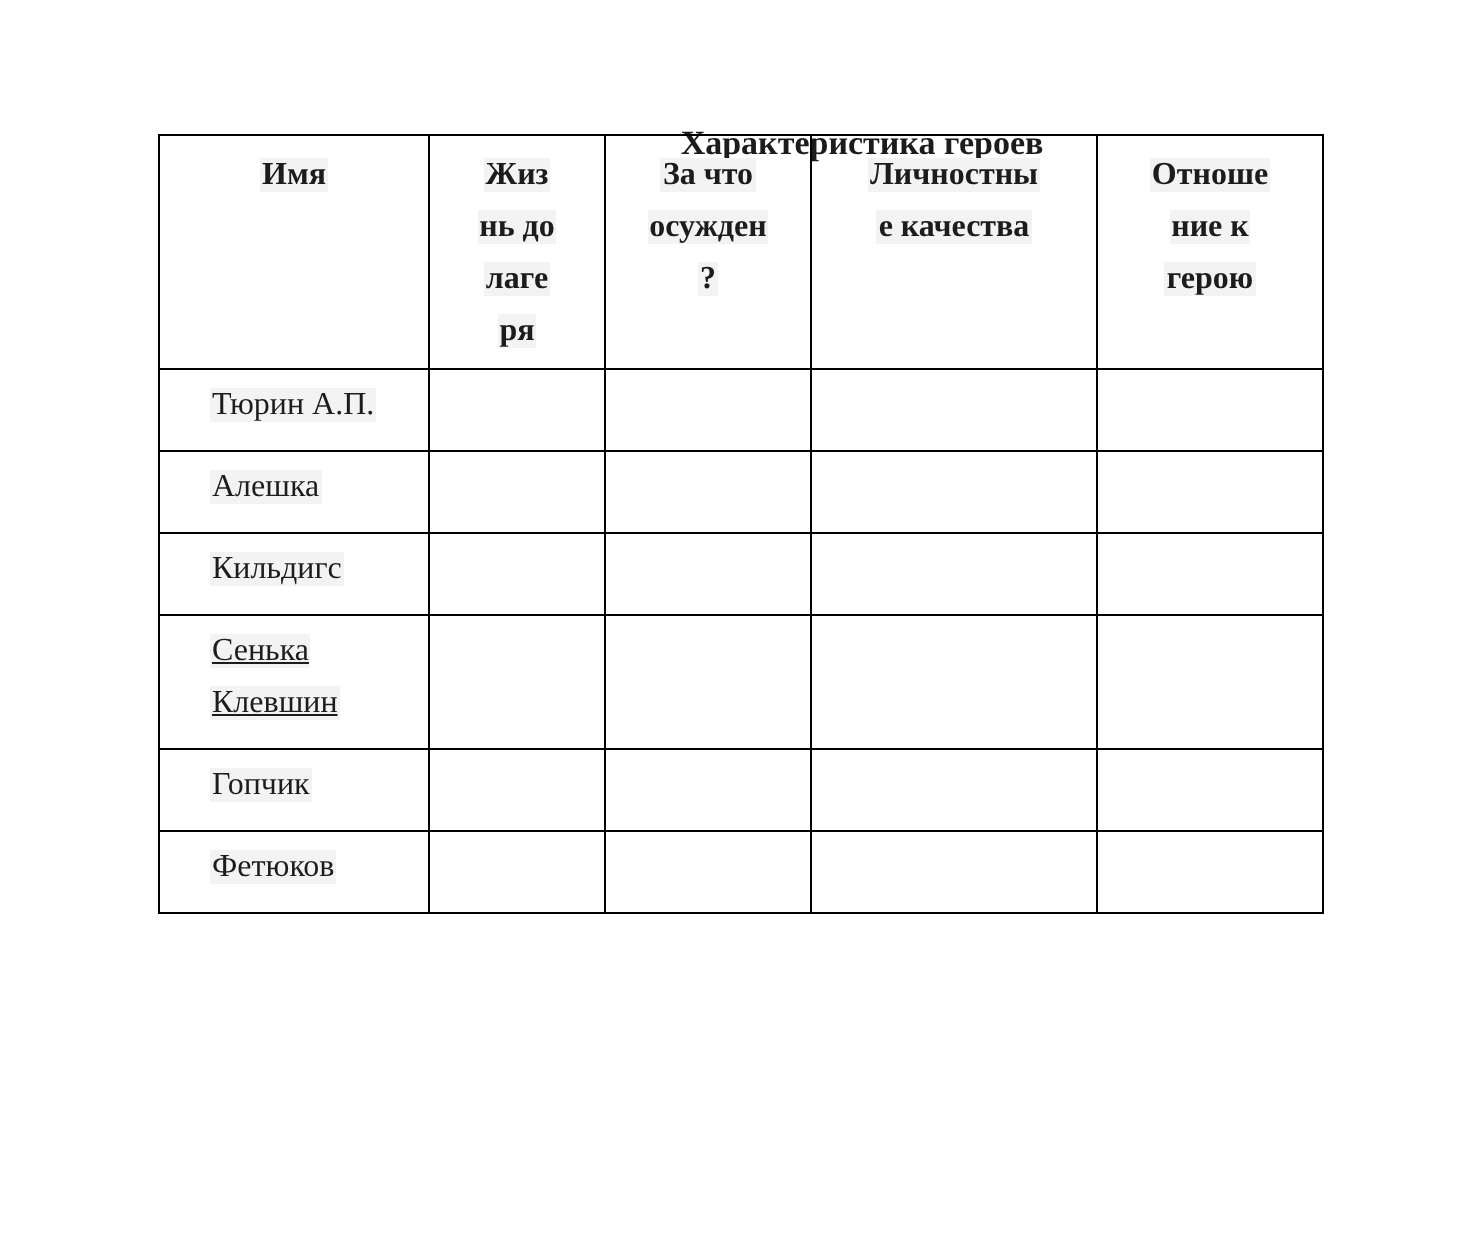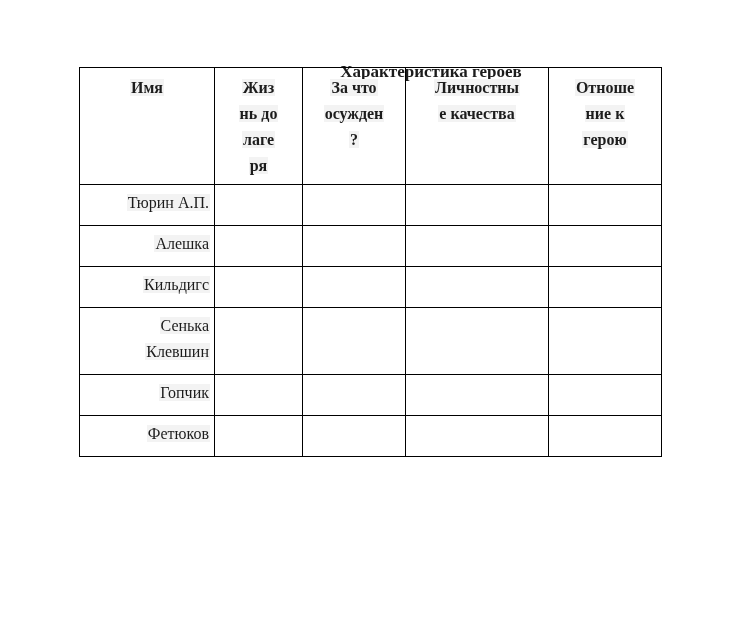--- a/index.html
+++ b/index.html
@@ -47,28 +47,28 @@
     overflow: hidden;
   }
   .char-table th {
     font-weight: bold;
     text-align: center;
     padding: 7px 4px 4px 4px;
     height: 117px;
     box-sizing: border-box;
   }
   .char-table td.name-cell {
-    text-align: right;
+    text-align: left;
     padding: 5px 4px 4px 25px;
   }
   .char-table td.empty-cell {
     padding: 5px 4px;
   }
   tr.r-normal { height: 41px; }
-  tr.r-tall   { height: 67px; }
+  tr.r-tall   { height: 67px; text-decoration: underline; }
   .hl {
     background: #f3f3f3;
     white-space: pre-line;
     padding: 0 1px;
     box-decoration-break: clone;
     -webkit-box-decoration-break: clone;
   }
   .misspelled {
     text-decoration: underline wavy #cf6a5d;
     text-decoration-skip-ink: none;

